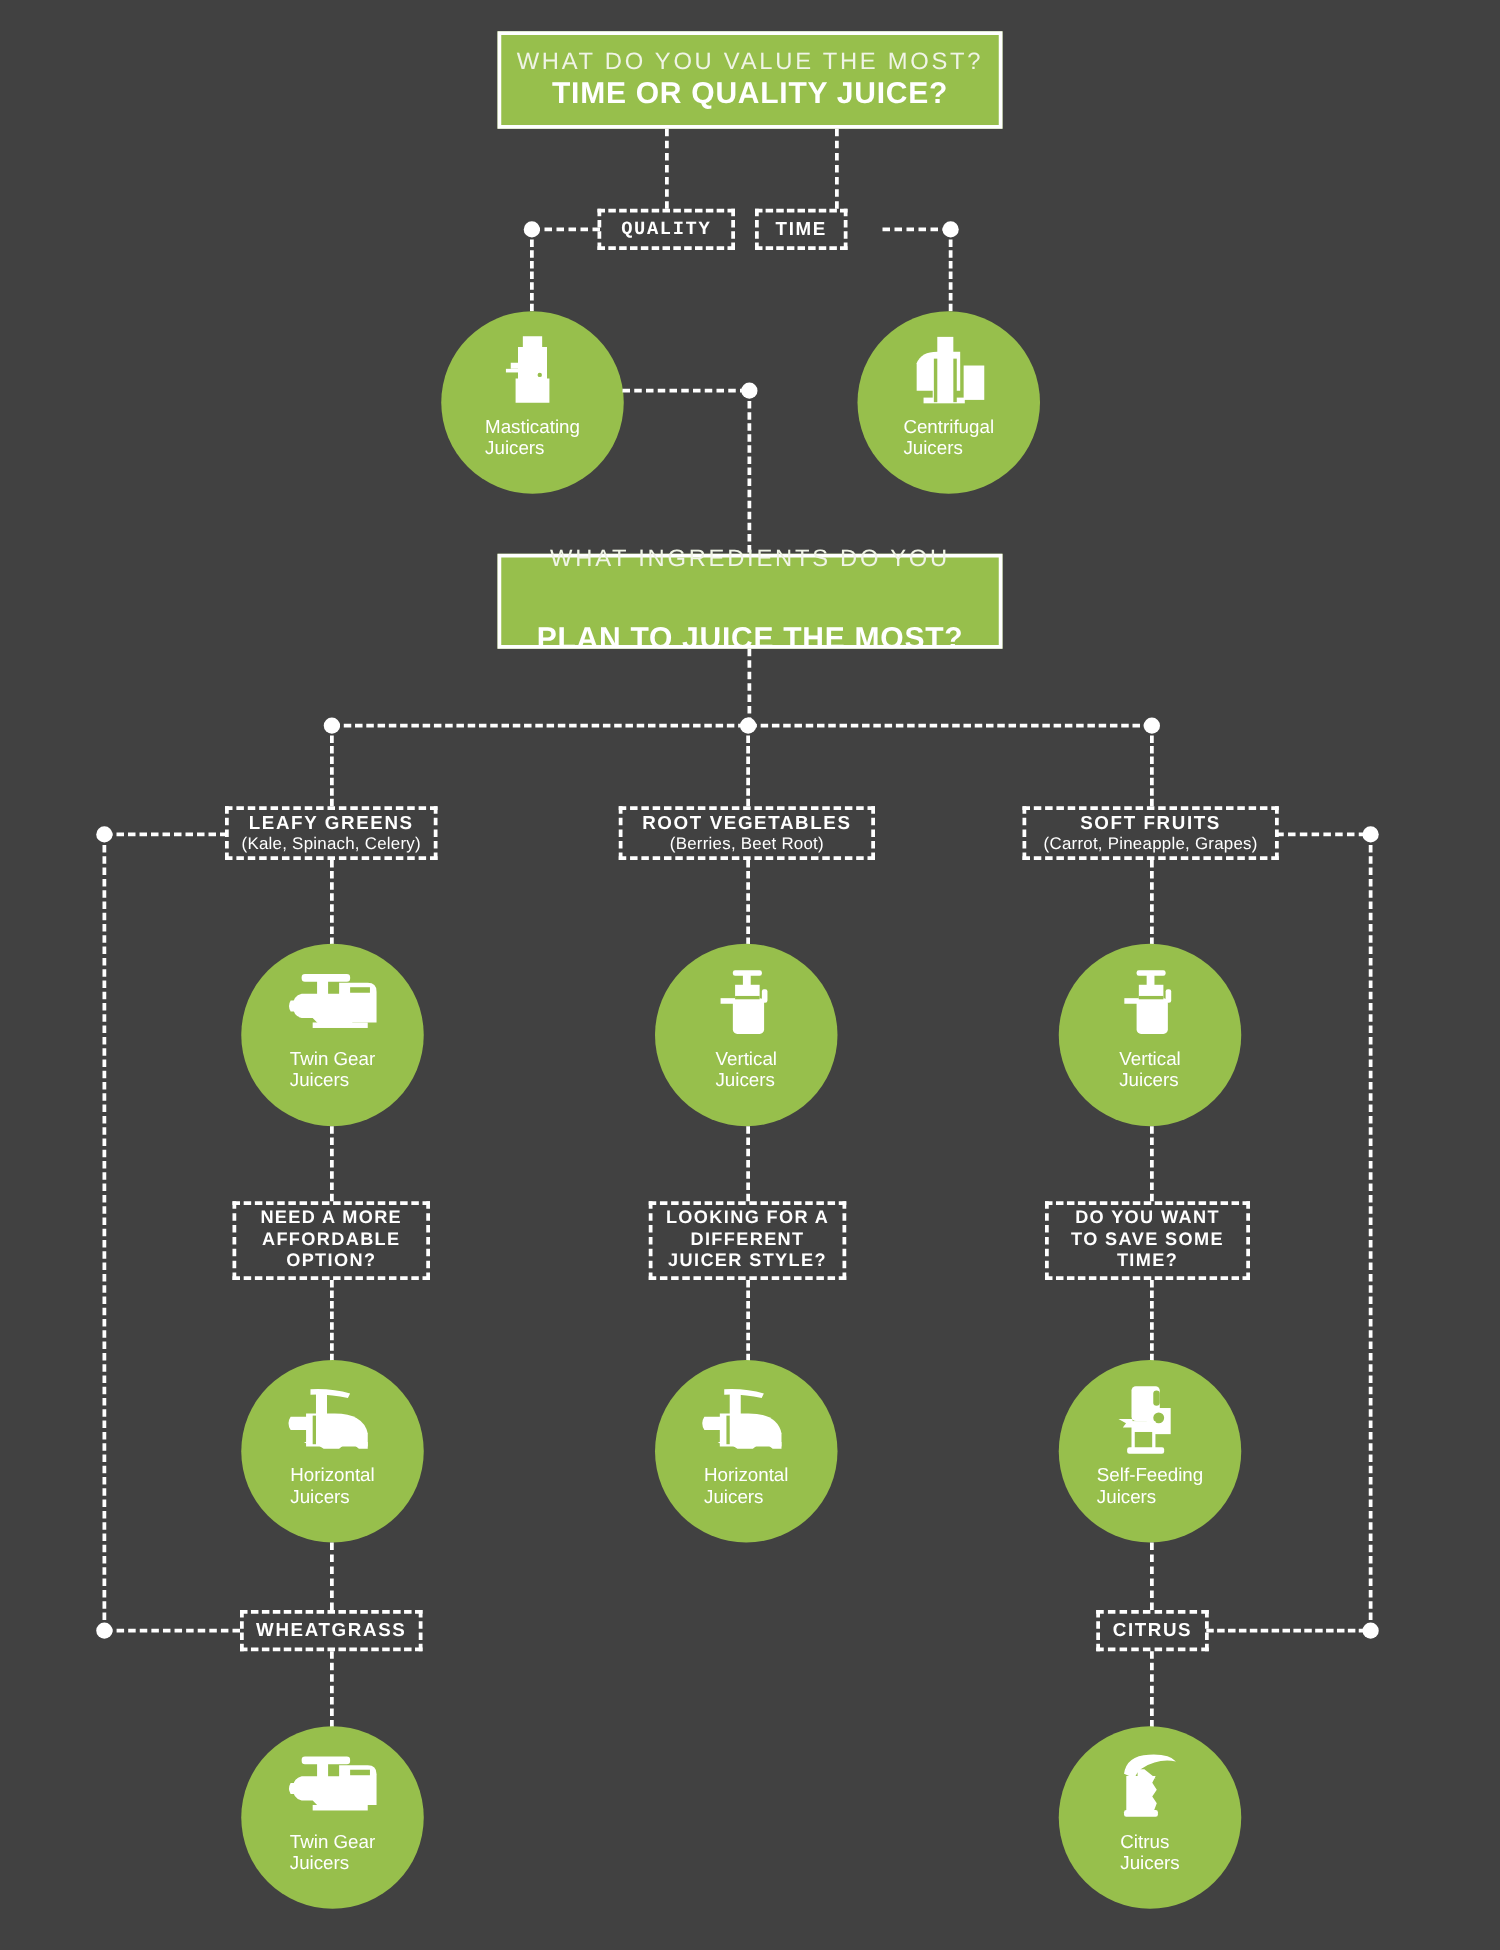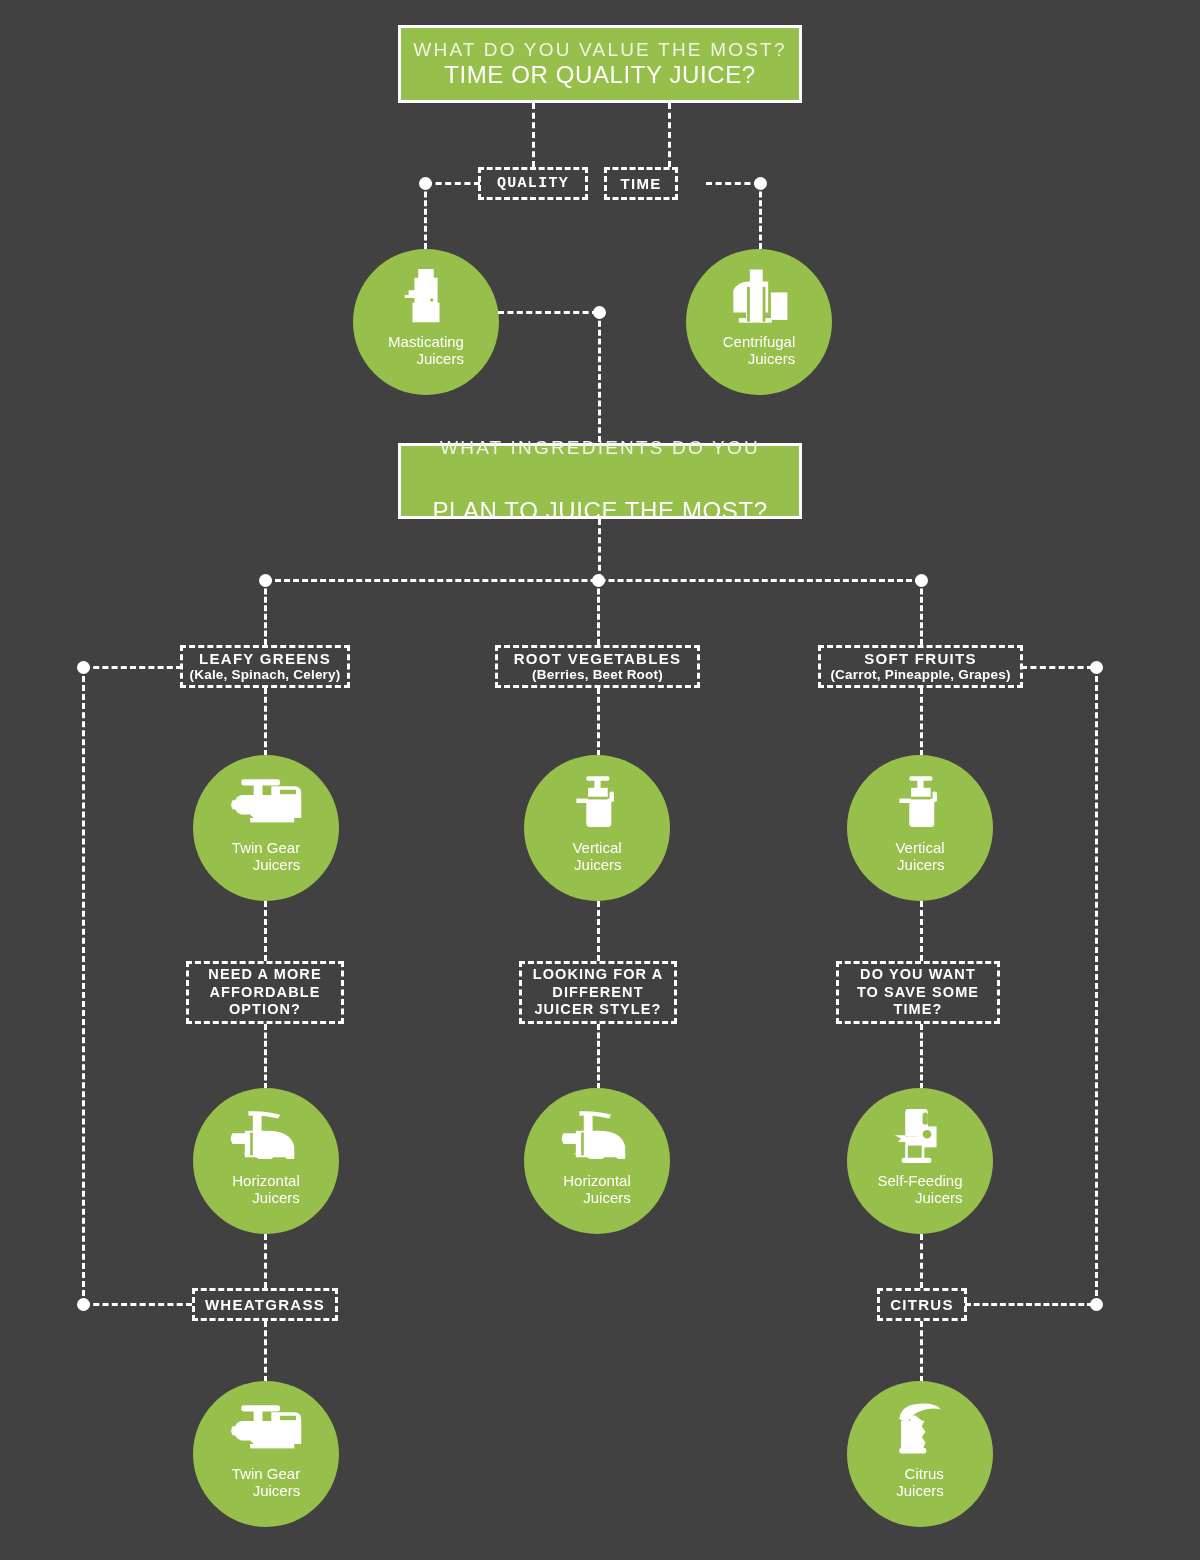--- a/index.html
+++ b/index.html
@@ -36,21 +36,21 @@
     font-size: 19px;
     letter-spacing: 2.2px;
     font-weight: 400;
     line-height: 1.25;
     white-space: nowrap;
   }
   .banner .line2 {
     color: #ffffff;
     font-size: 24px;
     letter-spacing: 0.6px;
-    font-weight: normal;
+    font-weight: bold;
     line-height: 1.2;
     white-space: nowrap;
   }
 
   
   .dbox {
     position: absolute;
     border: 3px dashed #ffffff;
     box-sizing: border-box;
     display: flex;
@@ -64,21 +64,21 @@
     color: #ffffff;
     font-size: 15px;
     font-weight: bold;
     letter-spacing: 1.3px;
     line-height: 1.18;
     white-space: nowrap;
   }
   .dbox .t2 {
     color: #ffffff;
     font-size: 13.5px;
-    font-weight: 700;
+    font-weight: 400;
     letter-spacing: 0.2px;
     line-height: 1.2;
     white-space: nowrap;
   }
   .dbox.multi .t1 {
     white-space: normal;
     font-size: 14.5px;
     letter-spacing: 1.1px;
     line-height: 1.22;
   }
@@ -103,21 +103,21 @@
     display: flex;
     align-items: center;
     justify-content: center;
   }
   .node .glyph svg { display: block; }
   .node .caption {
     margin-top: 2px;
     color: #ffffff;
     font-size: 15px;
     line-height: 1.16;
-    text-align: right;
+    text-align: left;
     font-weight: 400;
     white-space: pre-line;
   }
 
   
   .vline {
     position: absolute;
     width: 0;
     border-left: 3px dashed #ffffff;
   }

